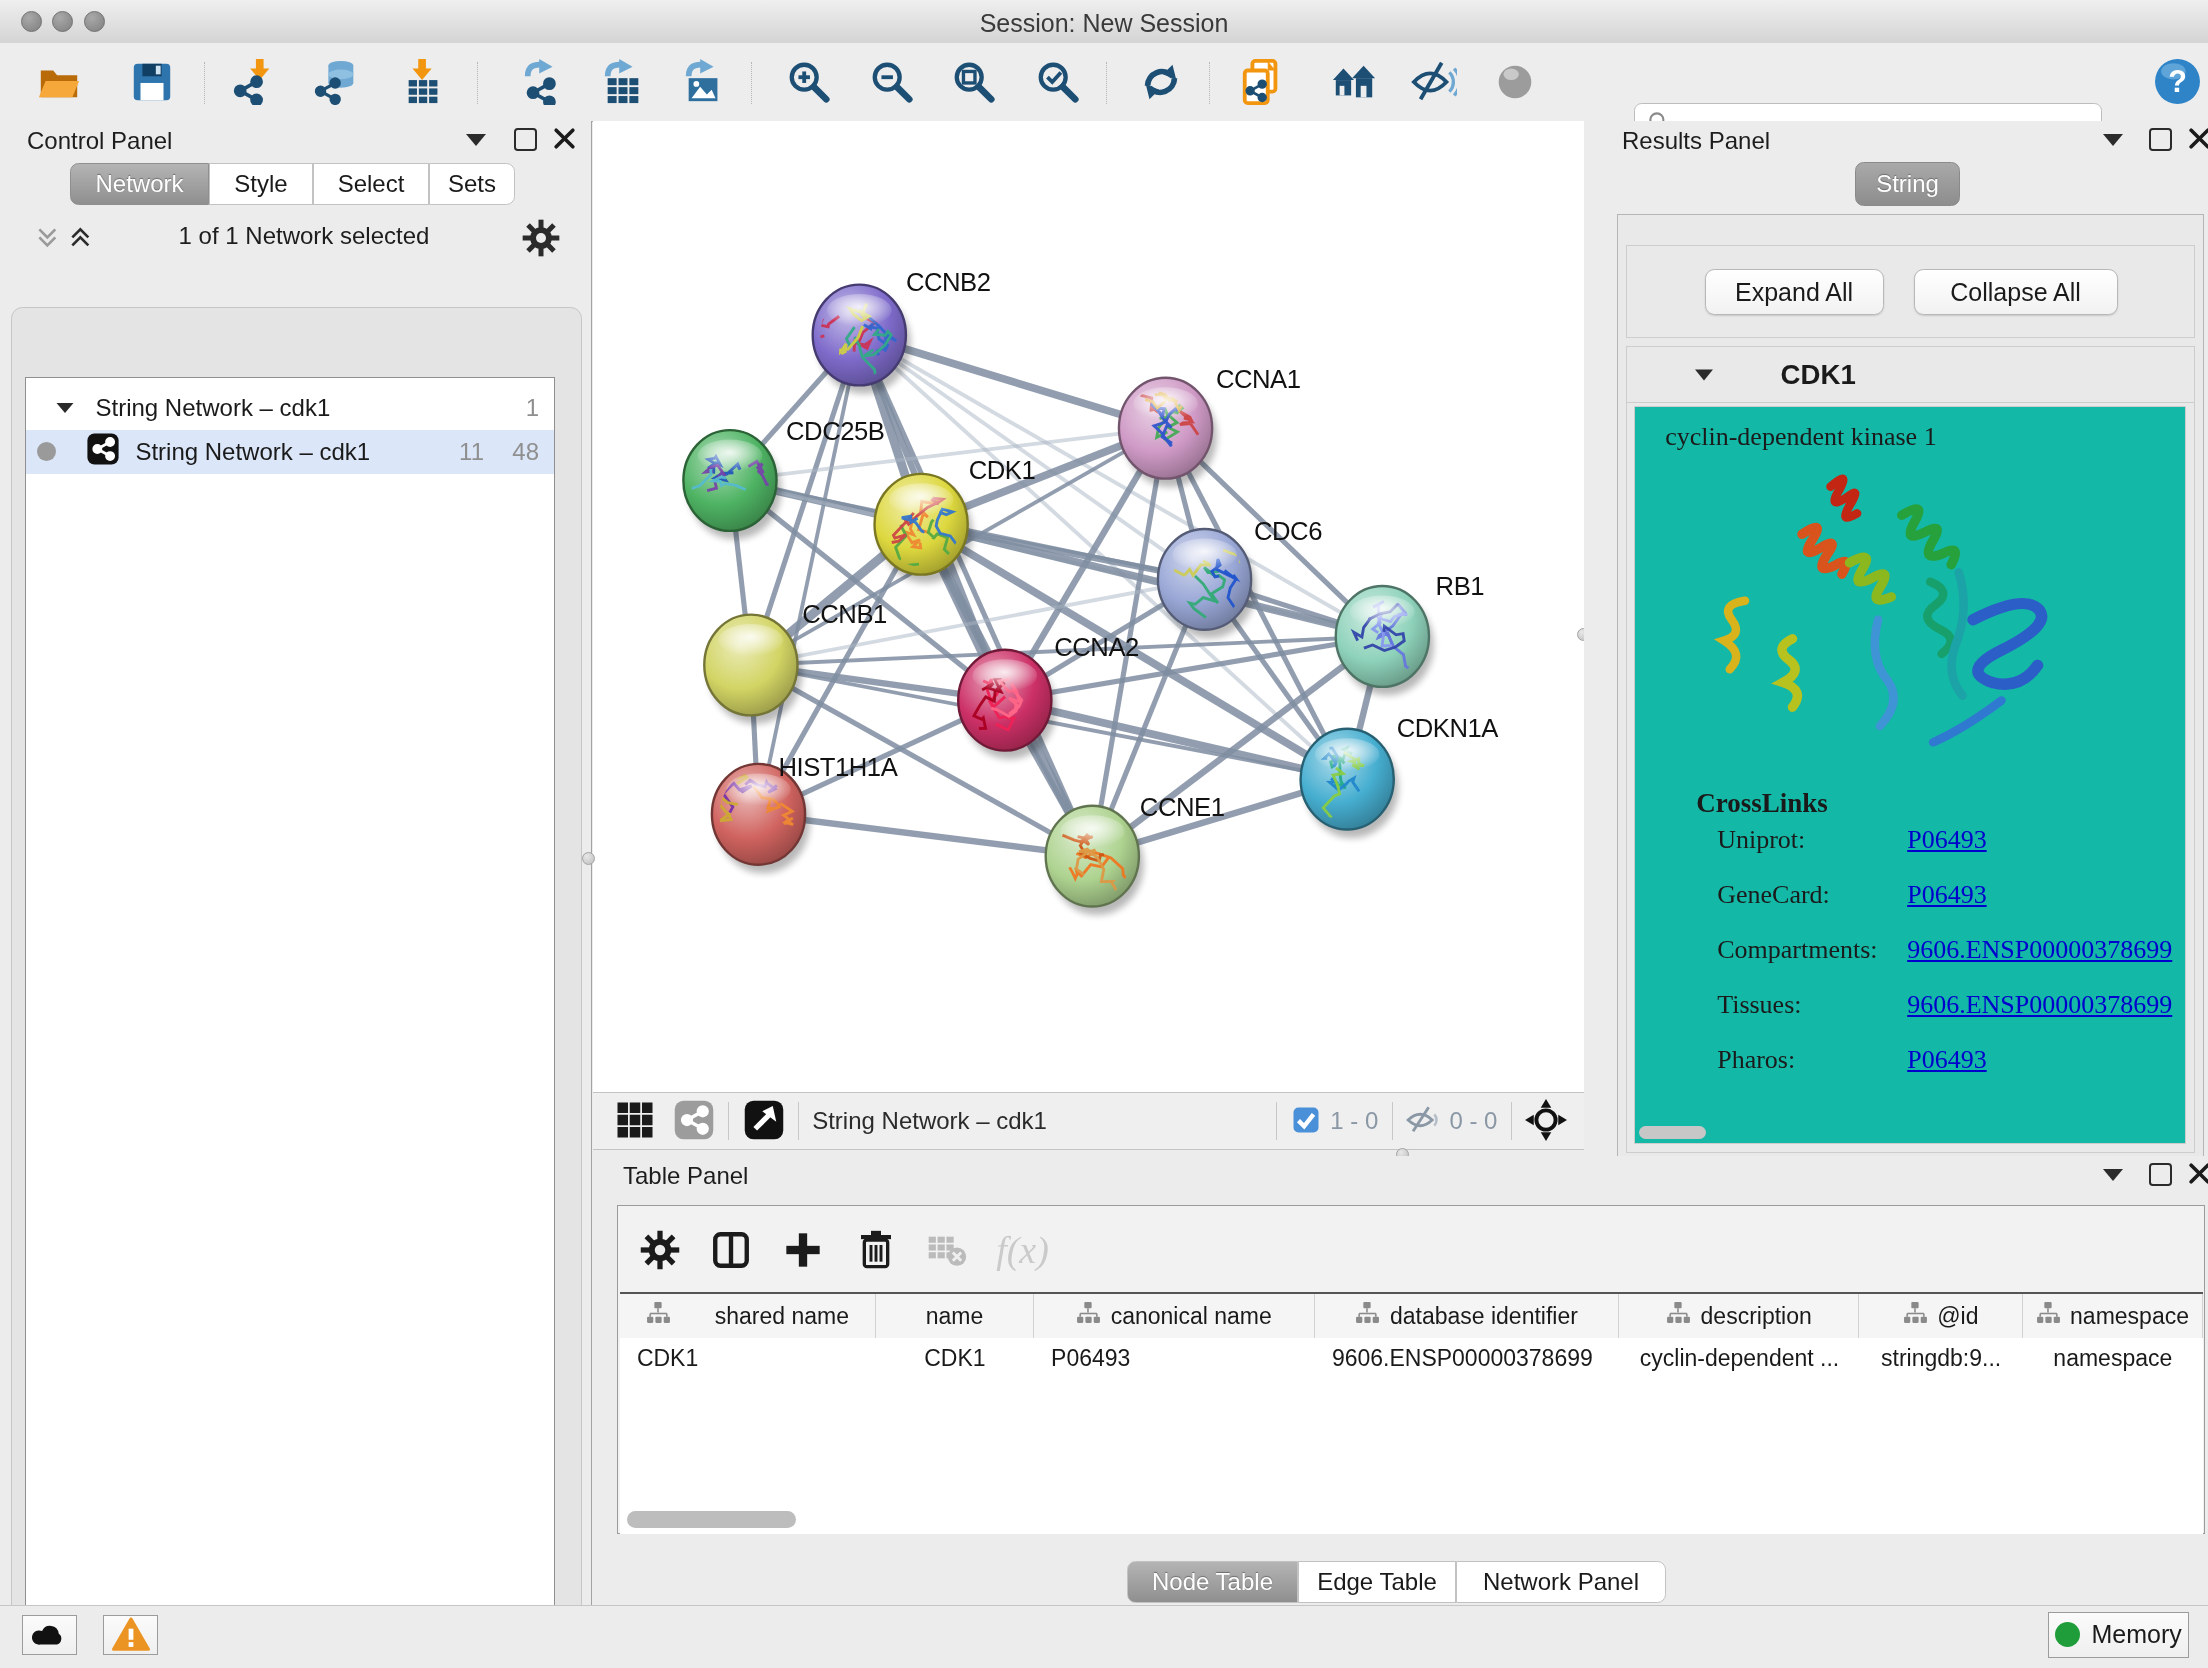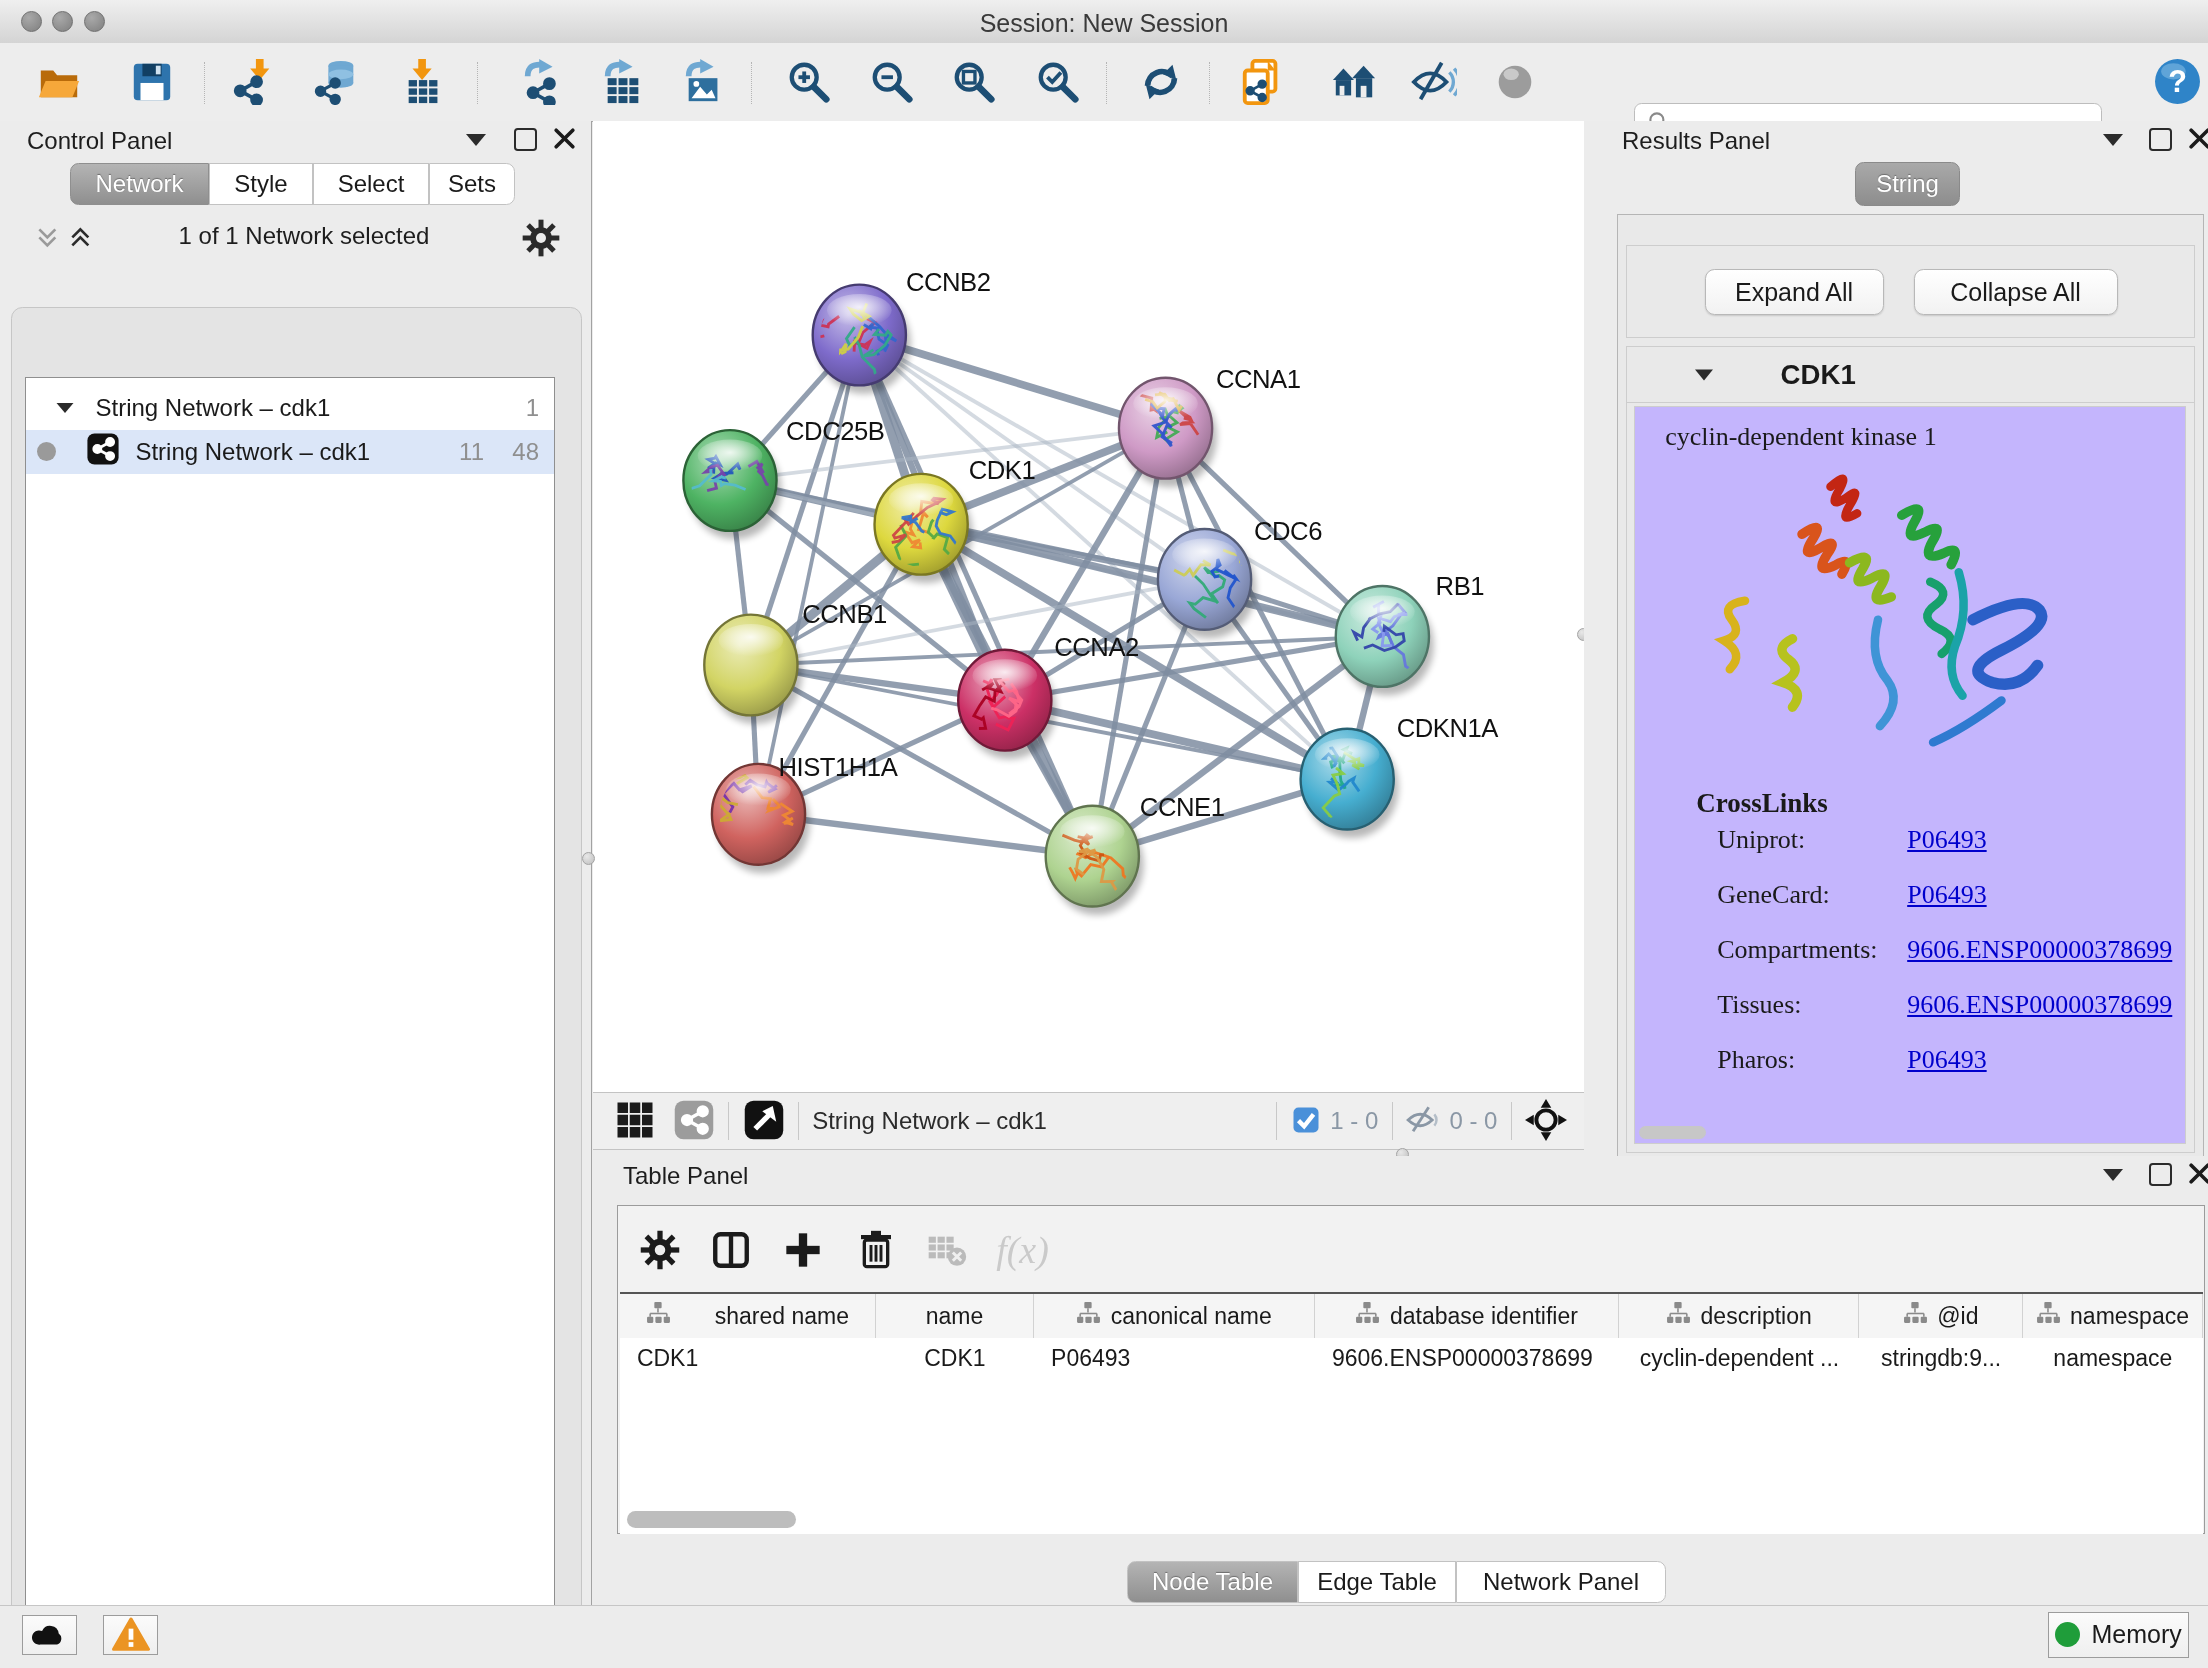--- a/index.html
+++ b/index.html
@@ -739,21 +739,21 @@
     <div class="abs" style="left:7.6px;top:30px;width:567px;height:91px;border:1.9px solid #cdcdcd;background:#e9e9e9">
       <div class="pillbtn abs" style="left:78px;top:23px;width:177px;height:44px">Expand All</div>
       <div class="pillbtn abs" style="left:287px;top:23px;width:202px;height:44px">Collapse All</div>
     </div>
 
     <div class="abs" style="left:7.6px;top:131px;width:567px;height:805px;border:1.9px solid #cdcdcd;background:#e9e9e9">
       <div class="abs" style="left:0;top:0;width:100%;height:55px;border-bottom:1.9px solid #cdcdcd;display:flex;align-items:center">
         <span class="caret" style="margin-left:67px;transform:scale(.9)"></span>
         <span style="margin-left:67px;font-weight:bold;font-size:27.6px">CDK1</span>
       </div>
-      <div class="abs" style="left:7.6px;top:59px;width:550px;height:736px;border:1.9px solid #cdcdcd;background:#c4b5fd;overflow:hidden">
+      <div class="abs" style="left:7.6px;top:59px;width:550px;height:736px;border:1.9px solid #cdcdcd;background:#14b8a6;overflow:hidden">
         <div class="serif" style="margin:15px 0 0 30px;font-size:26px">cyclin-dependent kinase 1</div>
         <div style="margin:5.7px 0 0 53px" id="protein-img-slot"><svg width="380" height="314" viewBox="0 0 400 330" xmlns="http://www.w3.org/2000/svg">
     <g fill="none" stroke-linecap="round">
       <path d="M150 30 q20 -18 10 2 q-14 22 6 10 q18 -14 4 8 q-12 20 8 8" stroke="#c32613" stroke-width="9"></path>
       <path d="M120 80 q24 -16 12 4 q-16 24 8 10 q20 -12 6 8 q-14 22 10 10 q18 -10 6 10" stroke="#d9541c" stroke-width="10"></path>
       <path d="M60 150 q-26 4 -14 20 q12 16 -8 22 q22 14 6 30" stroke="#d8b31c" stroke-width="9"></path>
       <path d="M110 190 q-20 10 -4 22 q16 12 -6 24 q24 8 10 26" stroke="#b7c21e" stroke-width="10"></path>
       <path d="M170 110 q26 -14 14 6 q-14 22 10 10 q22 -12 8 10 q-12 20 12 10" stroke="#8cb81f" stroke-width="10"></path>
       <path d="M225 60 q26 -16 14 6 q-14 24 10 12 q22 -12 8 10 q-12 22 12 12 q20 -10 8 12" stroke="#27a13c" stroke-width="10"></path>
       <path d="M255 130 q24 10 6 24 q-20 14 4 26 q22 10 2 26" stroke="#17a06c" stroke-width="9"></path>

